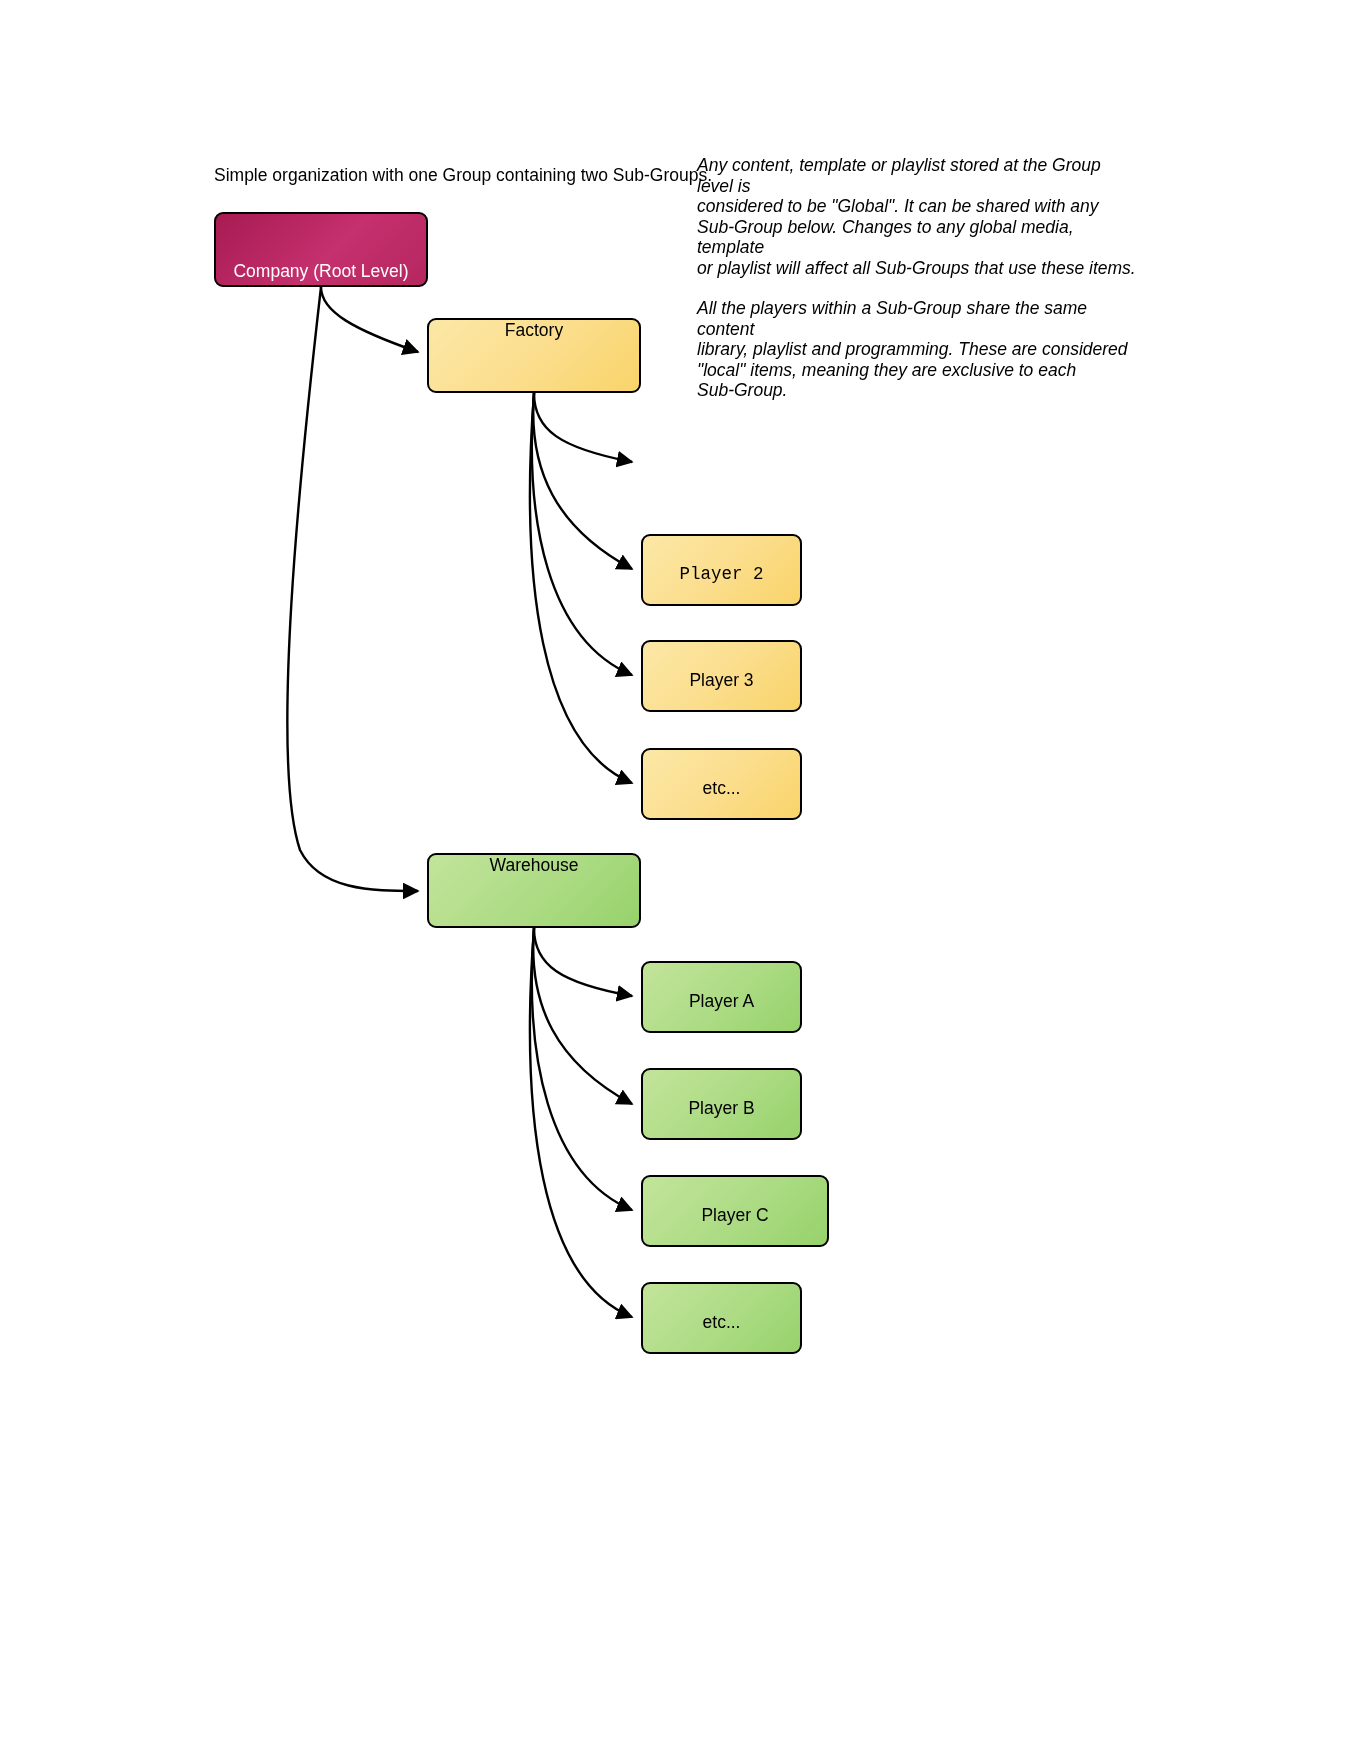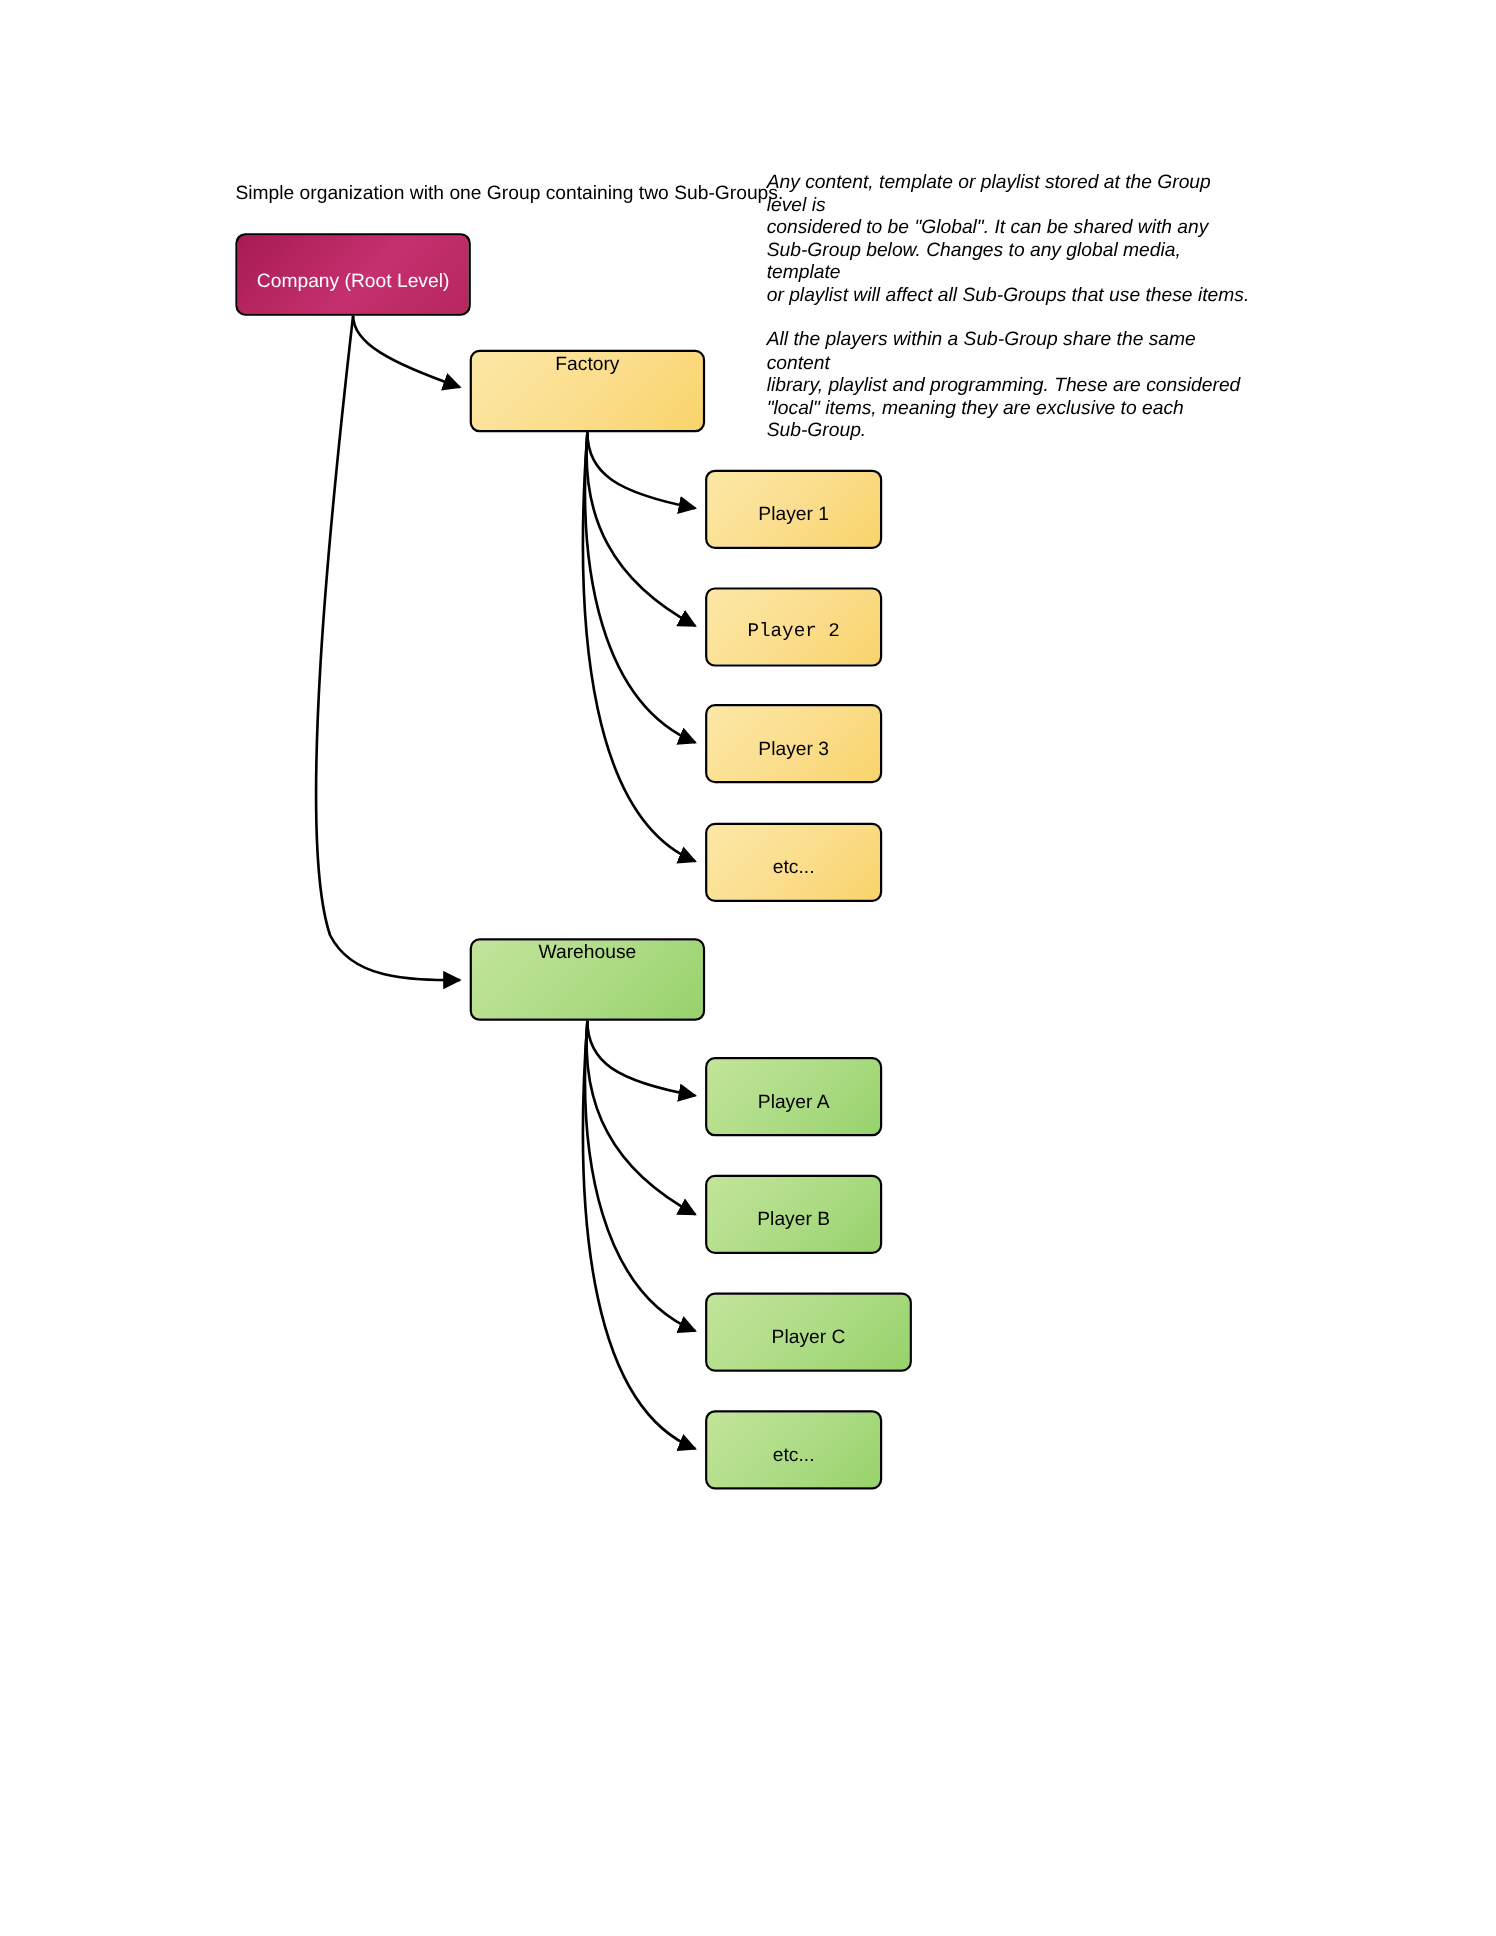--- a/index.html
+++ b/index.html
@@ -70,21 +70,21 @@
   .node .node-label {
     display: block;
     width: 100%;
   }
 
   
   .node.root {
     background: linear-gradient(135deg, #A71B52 0%, #C5306E 55%, #B5275F 100%);
     color: #ffffff;
   }
-  .node.root .node-label { padding-top: 31px; }
+  .node.root .node-label { padding-top: 47px; }
 
   
   .node.yellow {
     background: linear-gradient(135deg, #FBE8A6 0%, #FBDE8E 50%, #F9D46A 100%);
     color: #000000;
   }
   
   .node.green {
     background: linear-gradient(135deg, #C2E49A 0%, #AEDC86 50%, #97D26B 100%);
     color: #000000;
@@ -133,23 +133,20 @@
   </div>
 
   <div class="node root" style="left:214px; top:212px; width:214px; height:75px;">
     <span class="node-label">Company (Root Level)</span>
   </div>
 
   <div class="node yellow group" style="left:427px; top:318px; width:214px; height:75px;">
     <span class="node-label">Factory</span>
   </div>
 
-  <div class="node yellow leaf" style="left:641px; top:427px; width:161px; height:72px;">
-    <span class="node-label">Player 1</span>
-  </div>
 
   <div class="node yellow leaf" style="left:641px; top:534px; width:161px; height:72px;font-family:Liberation Mono, monospace;">
     <span class="node-label">Player 2</span>
   </div>
 
   <div class="node yellow leaf" style="left:641px; top:640px; width:161px; height:72px;">
     <span class="node-label">Player 3</span>
   </div>
 
   <div class="node yellow leaf" style="left:641px; top:748px; width:161px; height:72px;">

